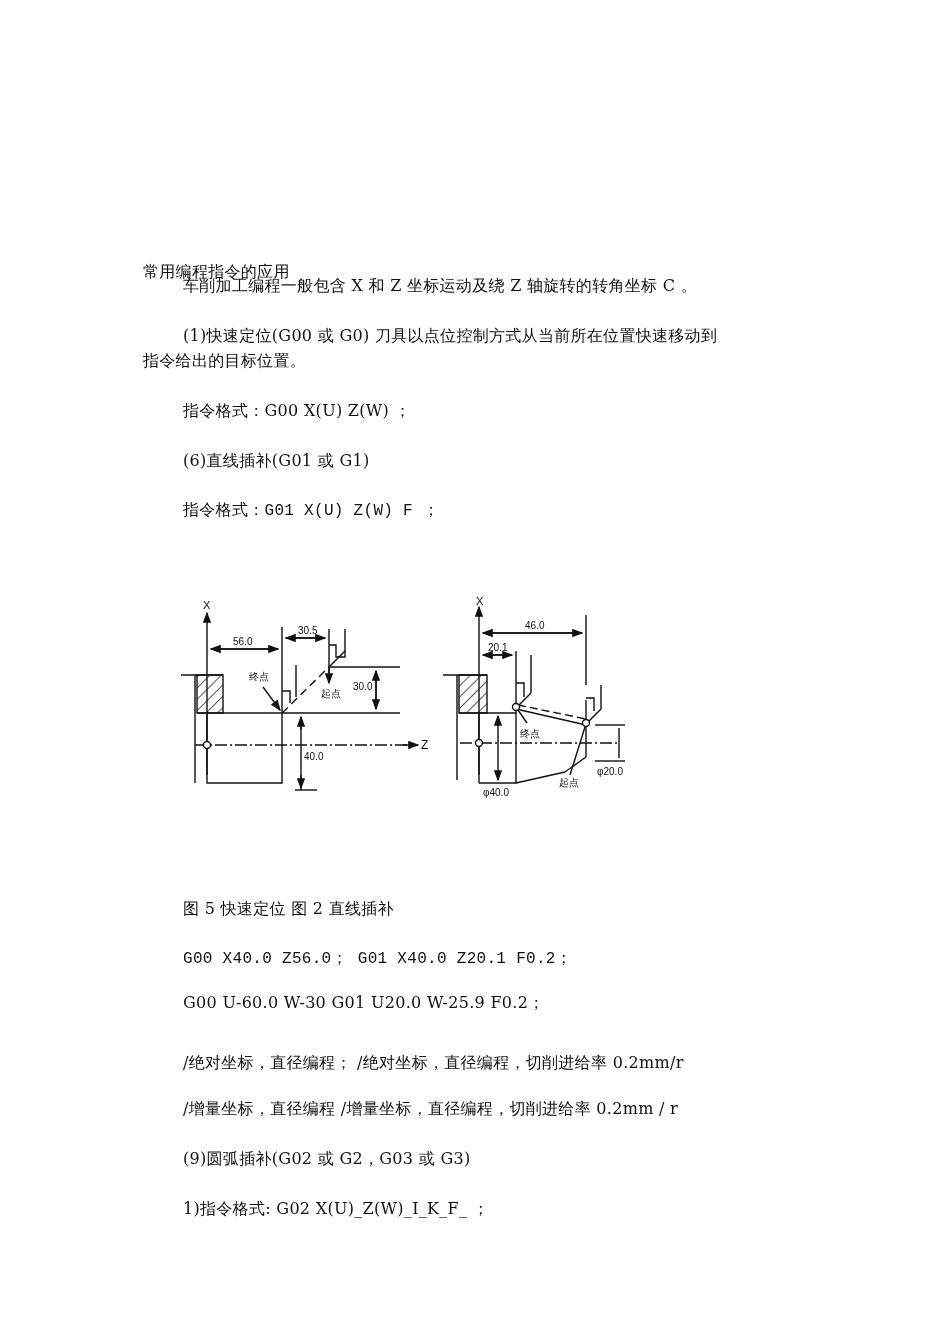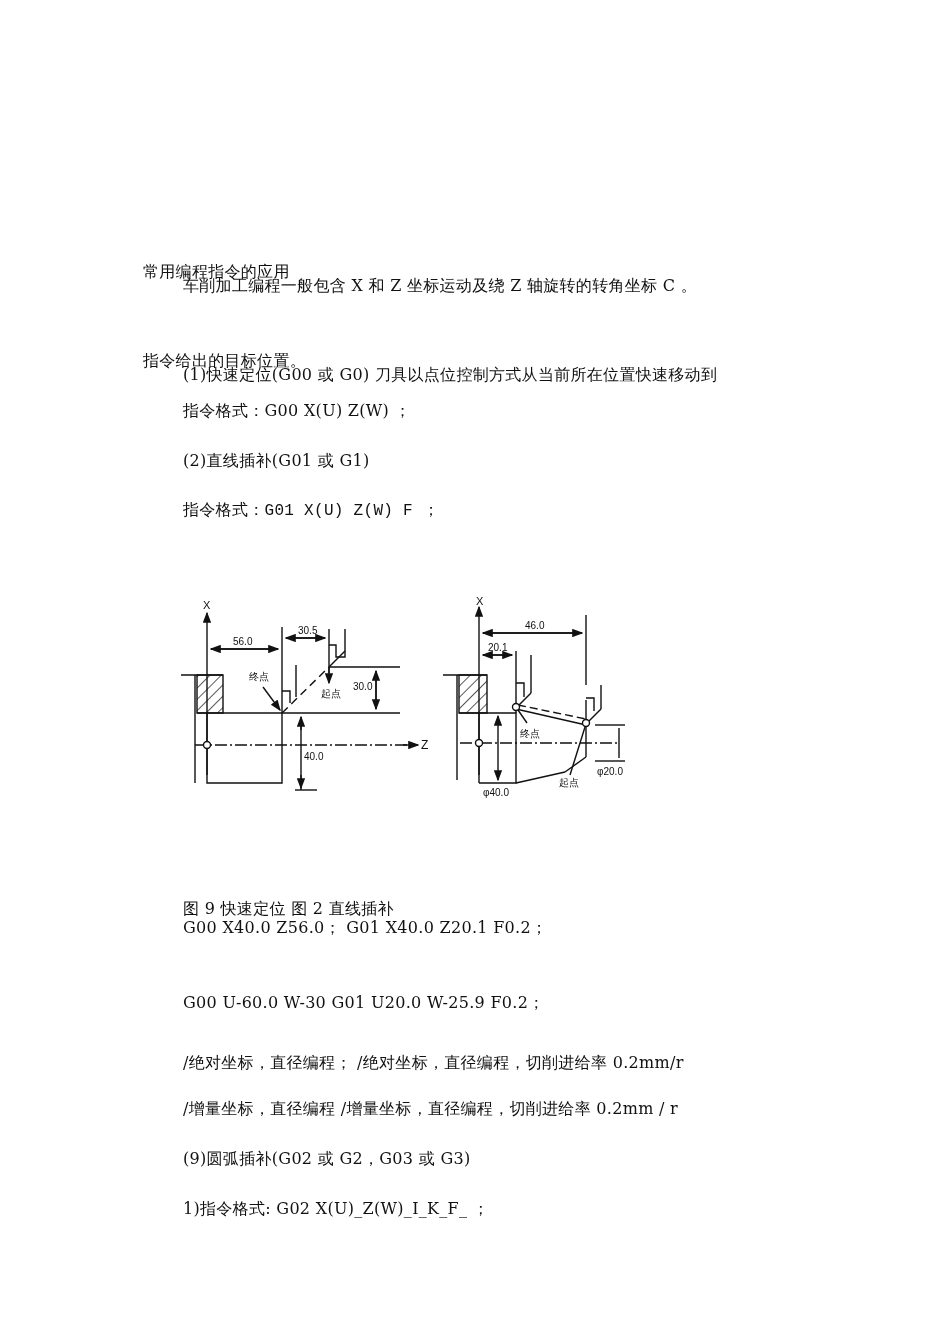--- a/index.html
+++ b/index.html
@@ -8,24 +8,24 @@
   .line { position: absolute; font-size: 16px; line-height: 20px; white-space: nowrap; letter-spacing: 0.3px; }
   .figs { position: absolute; left: 175px; top: 585px; width: 480px; height: 215px; }
   svg text { font-family: "Liberation Sans", "DejaVu Sans", sans-serif; fill: #111; }
 </style>
 </head>
 <body>
 
 <div>
   <div class="line" style="left:143px; top:226px;margin-top:36px;">常用编程指令的应用</div>
   <div class="line" style="left:183px; top:276px;text-align:center;">车削加工编程一般包含 X 和 Z 坐标运动及绕 Z 轴旋转的转角坐标 C 。</div>
-  <div class="line" style="left:183px; top:326px;margin-top:39px;">(1)快速定位(G00 或 G0) 刀具以点位控制方式从当前所在位置快速移动到</div>
+  <div class="line" style="left:183px; top:326px;">(1)快速定位(G00 或 G0) 刀具以点位控制方式从当前所在位置快速移动到</div>
   <div class="line" style="left:143px; top:351px;">指令给出的目标位置。</div>
   <div class="line" style="left:183px; top:401px;">指令格式：G00 X(U) Z(W) ；</div>
-  <div class="line" style="left:183px; top:451px;">(2)直线插补(G01 或 G1)</div>
+  <div class="line" style="left:183px; top:451px;">(6)直线插补(G01 或 G1)</div>
   <div class="line" style="left:183px; top:501px;font-family:Liberation Mono, monospace;">指令格式：G01 X(U) Z(W) F ；</div>
 
   <div class="figs">
     <svg width="480" height="215" viewBox="0 0 480 215">
       <defs>
         <pattern id="hatch" width="8" height="8" patternUnits="userSpaceOnUse" patternTransform="rotate(45)">
           <line x1="0" y1="0" x2="0" y2="8" stroke="#111" stroke-width="1.4"></line>
         </pattern>
         <marker id="arr" markerWidth="8" markerHeight="6" refX="7" refY="3" orient="auto">
           <path d="M0,0 L8,3 L0,6 z" fill="#111"></path>
@@ -138,20 +138,20 @@
       <text x="301" y="20" font-size="11">X</text>
       <text x="350" y="44" font-size="10">46.0</text>
       <text x="313" y="66" font-size="10">20.1</text>
       <text x="345" y="152" font-size="10">终点</text>
       <text x="384" y="201" font-size="10">起点</text>
       <text x="308" y="211" font-size="10">φ40.0</text>
       <text x="422" y="190" font-size="10">φ20.0</text>
     </svg>
   </div>
 
-  <div class="line" style="left:183px; top:899px;">图 9 快速定位 图 2 直线插补</div>
-  <div class="line" style="left:183px; top:918px;">G00 X40.0 Z56.0；  G01 X40.0 Z20.1 F0.2；</div>
+  <div class="line" style="left:183px; top:899px;">图 5 快速定位 图 2 直线插补</div>
+  <div class="line" style="left:183px; top:949px;font-family:Liberation Mono, monospace;">G00 X40.0 Z56.0；  G01 X40.0 Z20.1 F0.2；</div>
   <div class="line" style="left:183px; top:1053px;text-align:center;">/绝对坐标，直径编程；  /绝对坐标，直径编程，切削进给率 0.2mm/r</div>
   <div class="line" style="left:183px; top:993px;">G00 U-60.0 W-30 G01 U20.0 W-25.9 F0.2；</div>
   <div class="line" style="left:183px; top:1099px;">/增量坐标，直径编程 /增量坐标，直径编程，切削进给率 0.2mm / r</div>
   <div class="line" style="left:183px; top:1149px;">(9)圆弧插补(G02 或 G2，G03 或 G3)</div>
   <div class="line" style="left:183px; top:1199px;">1)指令格式: G02 X(U)_Z(W)_I_K_F_ ；</div>
 </div>
 
 </body></html>

